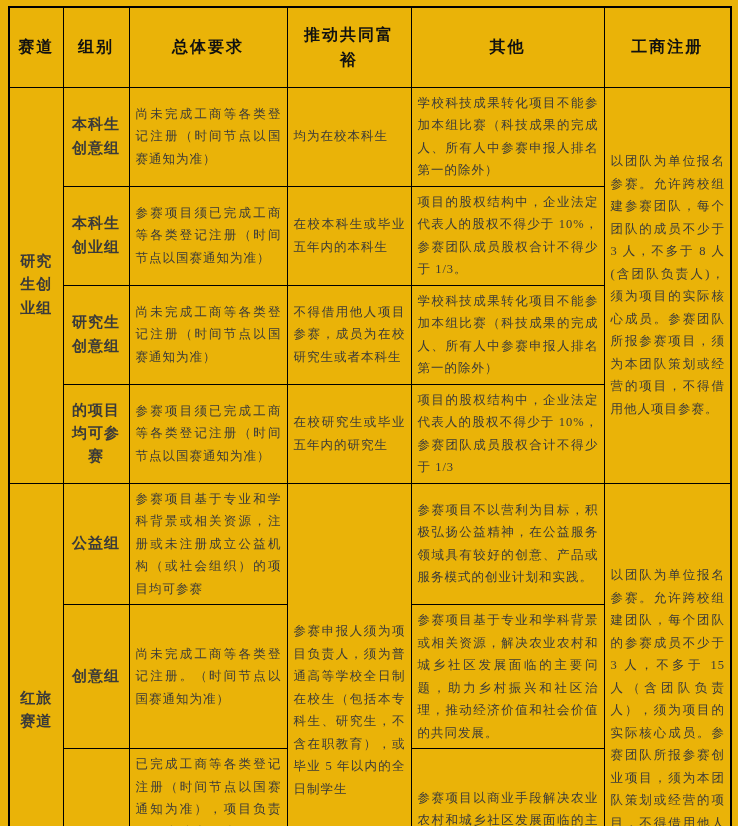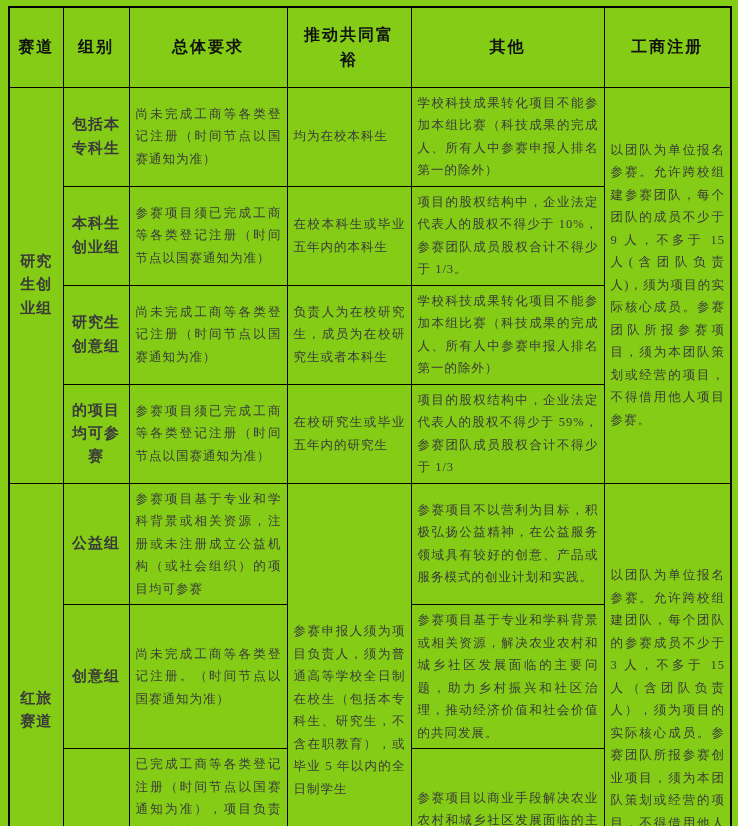--- a/index.html
+++ b/index.html
@@ -4,21 +4,21 @@
 <style>
   html, body {
     margin: 0;
     padding: 0;
     background: #ffffff;
     font-family: "Liberation Serif", "DejaVu Serif", serif;
   }
   .page {
     width: 738px;
     height: 826px;
-    background: #84cc16;
+    background: #eab308;
     box-sizing: border-box;
     overflow: hidden;
   }
   table.rules {
     border-collapse: collapse;
     table-layout: fixed;
     width: 722px;
     margin: 6px 8px;
     border: 2px solid #000000;
   }
@@ -86,43 +86,43 @@
         <th>总体要求</th>
         <th>推动共同富裕</th>
         <th>其他</th>
         <th>工商注册</th>
       </tr>
     </thead>
     <tbody>
 
       <tr class="row-1">
         <td class="track-cell" rowspan="4">研究生创业组</td>
-        <td class="group-cell">包括本专科生</td>
+        <td class="group-cell">本科生创意组</td>
         <td class="body-cell">尚未完成工商等各类登记注册（时间节点以国赛通知为准）</td>
         <td class="body-cell">均为在校本科生</td>
         <td class="body-cell">学校科技成果转化项目不能参加本组比赛（科技成果的完成人、所有人中参赛申报人排名第一的除外）</td>
-        <td class="body-cell" rowspan="4">以团队为单位报名参赛。允许跨校组建参赛团队，每个团队的成员不少于 9 人，不多于 15 人(含团队负责人)，须为项目的实际核心成员。参赛团队所报参赛项目，须为本团队策划或经营的项目，不得借用他人项目参赛。</td>
+        <td class="body-cell" rowspan="4">以团队为单位报名参赛。允许跨校组建参赛团队，每个团队的成员不少于 3 人，不多于 8 人(含团队负责人)，须为项目的实际核心成员。参赛团队所报参赛项目，须为本团队策划或经营的项目，不得借用他人项目参赛。</td>
       </tr>
       <tr class="row-2">
         <td class="group-cell">本科生创业组</td>
         <td class="body-cell">参赛项目须已完成工商等各类登记注册（时间节点以国赛通知为准）</td>
         <td class="body-cell">在校本科生或毕业五年内的本科生</td>
         <td class="body-cell">项目的股权结构中，企业法定代表人的股权不得少于 10%，参赛团队成员股权合计不得少于 1/3。</td>
       </tr>
       <tr class="row-3">
         <td class="group-cell">研究生创意组</td>
         <td class="body-cell">尚未完成工商等各类登记注册（时间节点以国赛通知为准）</td>
-        <td class="body-cell">负责人为在校研究生，成员为在校研究生或者本科生</td>
+        <td class="body-cell">不得借用他人项目参赛，成员为在校研究生或者本科生</td>
         <td class="body-cell">学校科技成果转化项目不能参加本组比赛（科技成果的完成人、所有人中参赛申报人排名第一的除外）</td>
       </tr>
       <tr class="row-4">
         <td class="group-cell">的项目均可参赛</td>
         <td class="body-cell">参赛项目须已完成工商等各类登记注册（时间节点以国赛通知为准）</td>
         <td class="body-cell">在校研究生或毕业五年内的研究生</td>
-        <td class="body-cell">项目的股权结构中，企业法定代表人的股权不得少于 59%，参赛团队成员股权合计不得少于 1/3</td>
+        <td class="body-cell">项目的股权结构中，企业法定代表人的股权不得少于 10%，参赛团队成员股权合计不得少于 1/3</td>
       </tr>
 
       <tr class="row-5">
         <td class="track-cell" rowspan="3">红旅赛道</td>
         <td class="group-cell">公益组</td>
         <td class="body-cell">参赛项目基于专业和学科背景或相关资源，注册或未注册成立公益机构（或社会组织）的项目均可参赛</td>
         <td class="body-cell" rowspan="3">参赛申报人须为项目负责人，须为普通高等学校全日制在校生（包括本专科生、研究生，不含在职教育），或毕业 5 年以内的全日制学生</td>
         <td class="body-cell">参赛项目不以营利为目标，积极弘扬公益精神，在公益服务领域具有较好的创意、产品或服务模式的创业计划和实践。</td>
         <td class="body-cell" rowspan="3">以团队为单位报名参赛。允许跨校组建团队，每个团队的参赛成员不少于 3 人，不多于 15 人（含团队负责人），须为项目的实际核心成员。参赛团队所报参赛创业项目，须为本团队策划或经营的项目，不得借用他人项目参赛。</td>
       </tr>

